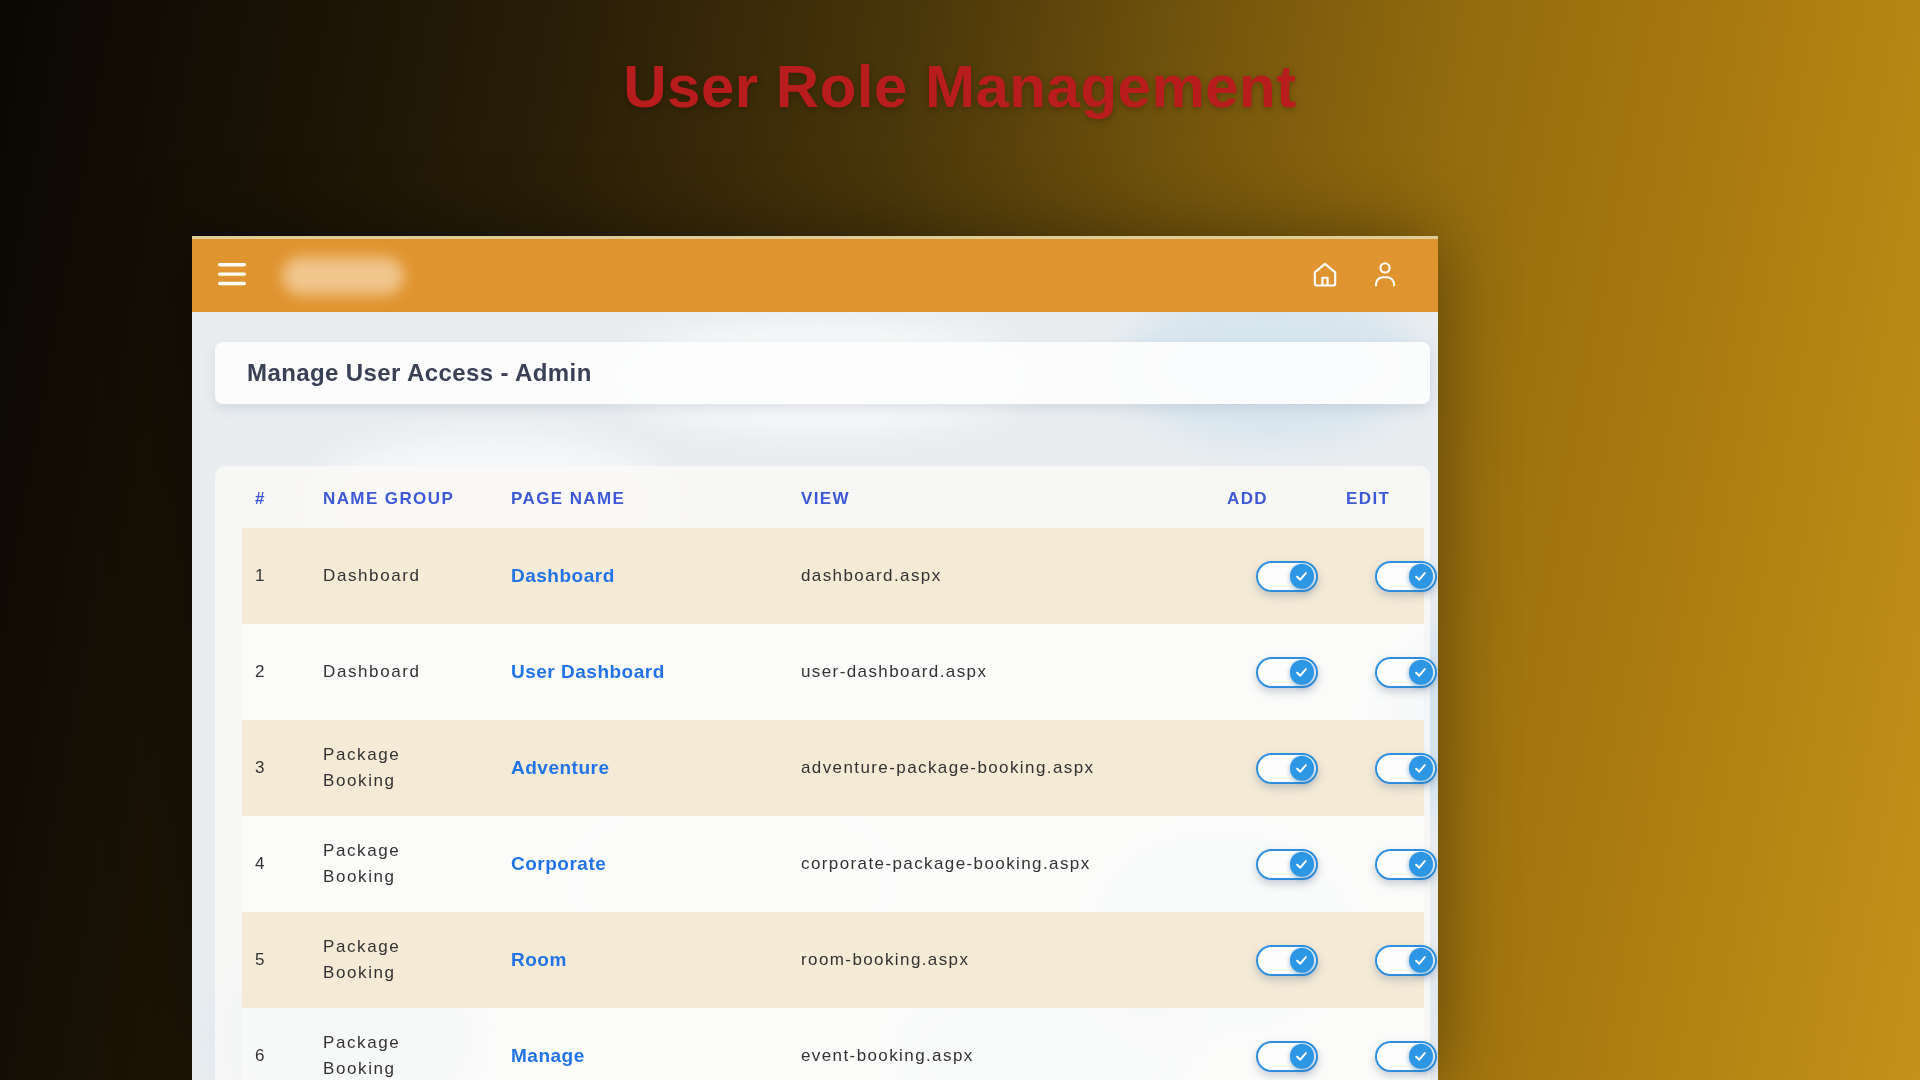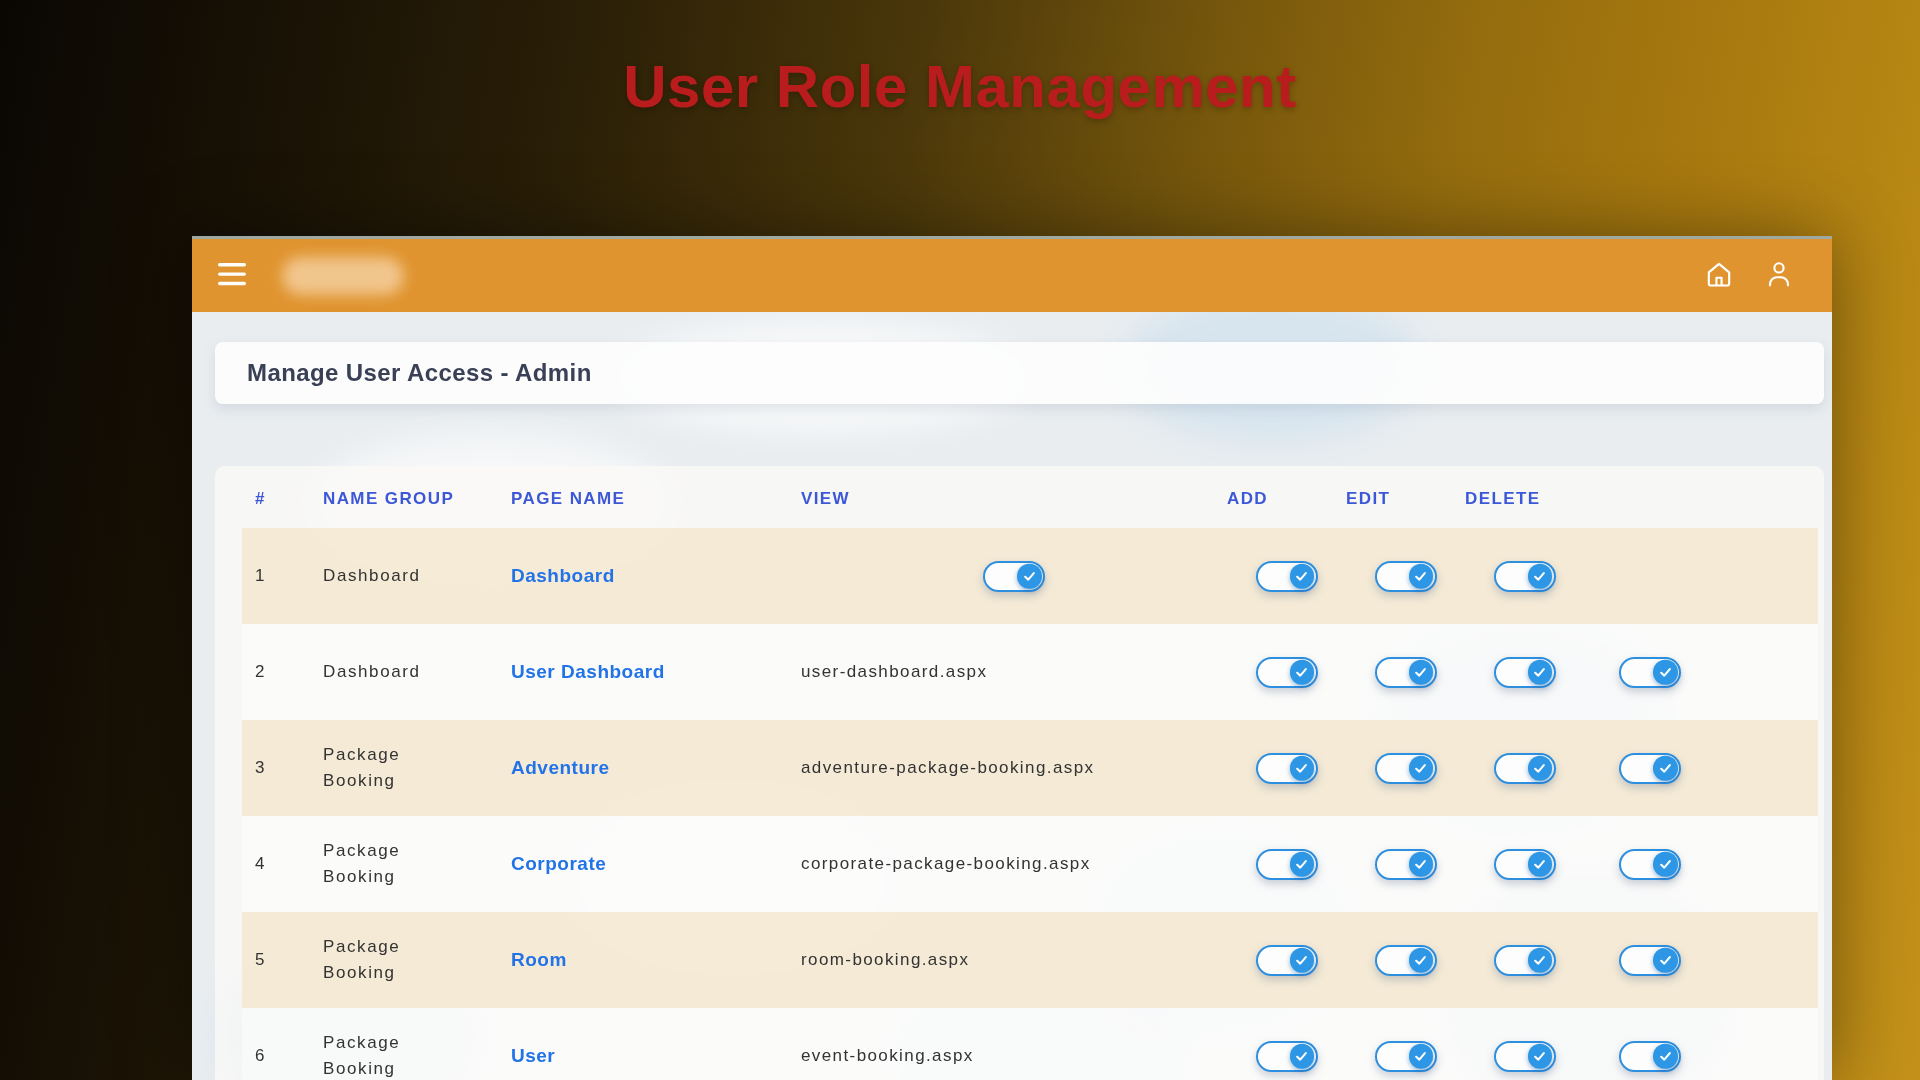--- a/index.html
+++ b/index.html
@@ -15,22 +15,22 @@
   
   .page-title {
     position:absolute; top:52px; left:0; width:100%;
     text-align:center; color:#b91c1c;
     font-size:60px; font-weight:700; letter-spacing:0.5px;
     text-shadow:0 2px 6px rgba(0,0,0,0.25);
   }
 
   
   .card {
-    position:absolute; left:192px; top:236px; width:1640px; height:844px;
-    background:#0c4a6e;
+    position:absolute; left:192px; top:236px; width:1246px; height:844px;
+    background:#fde047;
     border-top:3px solid rgba(210,200,180,0.75);
     box-shadow:0 0 70px rgba(0,0,0,0.40);
     display:flex; flex-direction:column;
   }
 
   
   .navbar {
     height:73px; flex:0 0 73px;
     background:#e0942f;
     display:flex; align-items:center;
@@ -198,20 +198,21 @@
           <div class="head-cell center">ADD</div>
           <div class="head-cell center">EDIT</div>
           <div class="head-cell center">DELETE</div>
         </div>
 
         <div>
   <div class="grid-row t-row odd">
     <div class="cell c-num">1</div>
     <div class="cell c-group">Dashboard</div>
     <div class="cell c-name">Dashboard</div>
+    <div class="cell c-link">dashboard.aspx</div>
     <div class="cell c-toggle">
       <button class="toggle on" role="switch" aria-checked="true">
         <span class="knob">
           <svg viewBox="0 0 16 16" fill="none" stroke="#ffffff" stroke-width="2.2" stroke-linecap="round" stroke-linejoin="round">
                       <polyline points="3.4 8.6 6.7 11.6 12.6 4.7"></polyline>
                     </svg>
         </span>
       </button>
     </div>
     <div class="cell c-toggle">
@@ -411,21 +412,21 @@
                       <polyline points="3.4 8.6 6.7 11.6 12.6 4.7"></polyline>
                     </svg>
         </span>
       </button>
     </div>
   </div>
 
   <div class="grid-row t-row even">
     <div class="cell c-num">6</div>
     <div class="cell c-group">Package Booking</div>
-    <div class="cell c-name">User</div>
+    <div class="cell c-name">Manage</div>
     <div class="cell c-link">event-booking.aspx</div>
     <div class="cell c-toggle">
       <button class="toggle on" role="switch" aria-checked="true">
         <span class="knob">
           <svg viewBox="0 0 16 16" fill="none" stroke="#ffffff" stroke-width="2.2" stroke-linecap="round" stroke-linejoin="round">
                       <polyline points="3.4 8.6 6.7 11.6 12.6 4.7"></polyline>
                     </svg>
         </span>
       </button>
     </div>

